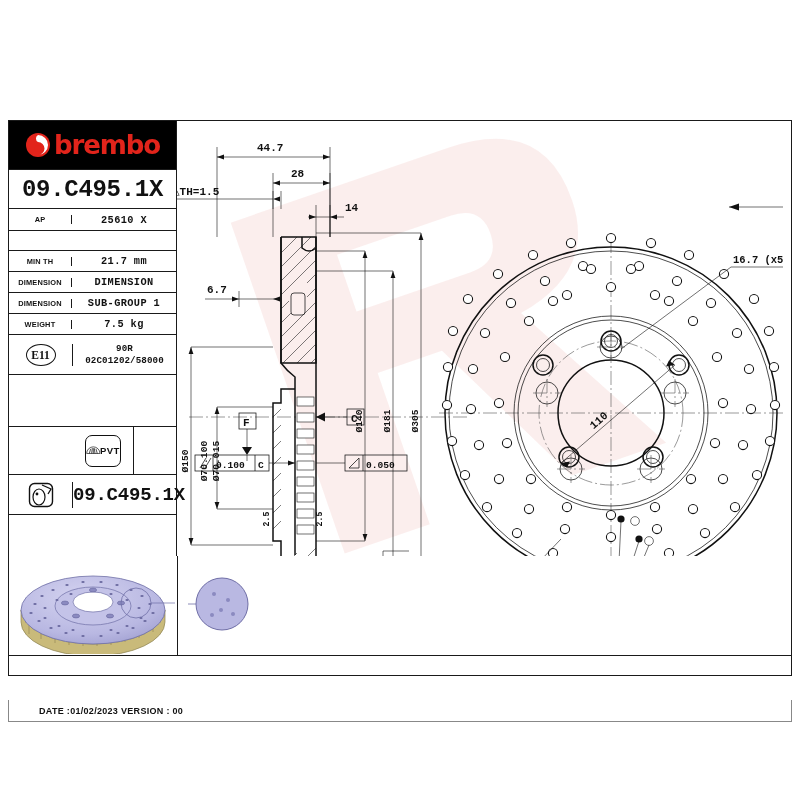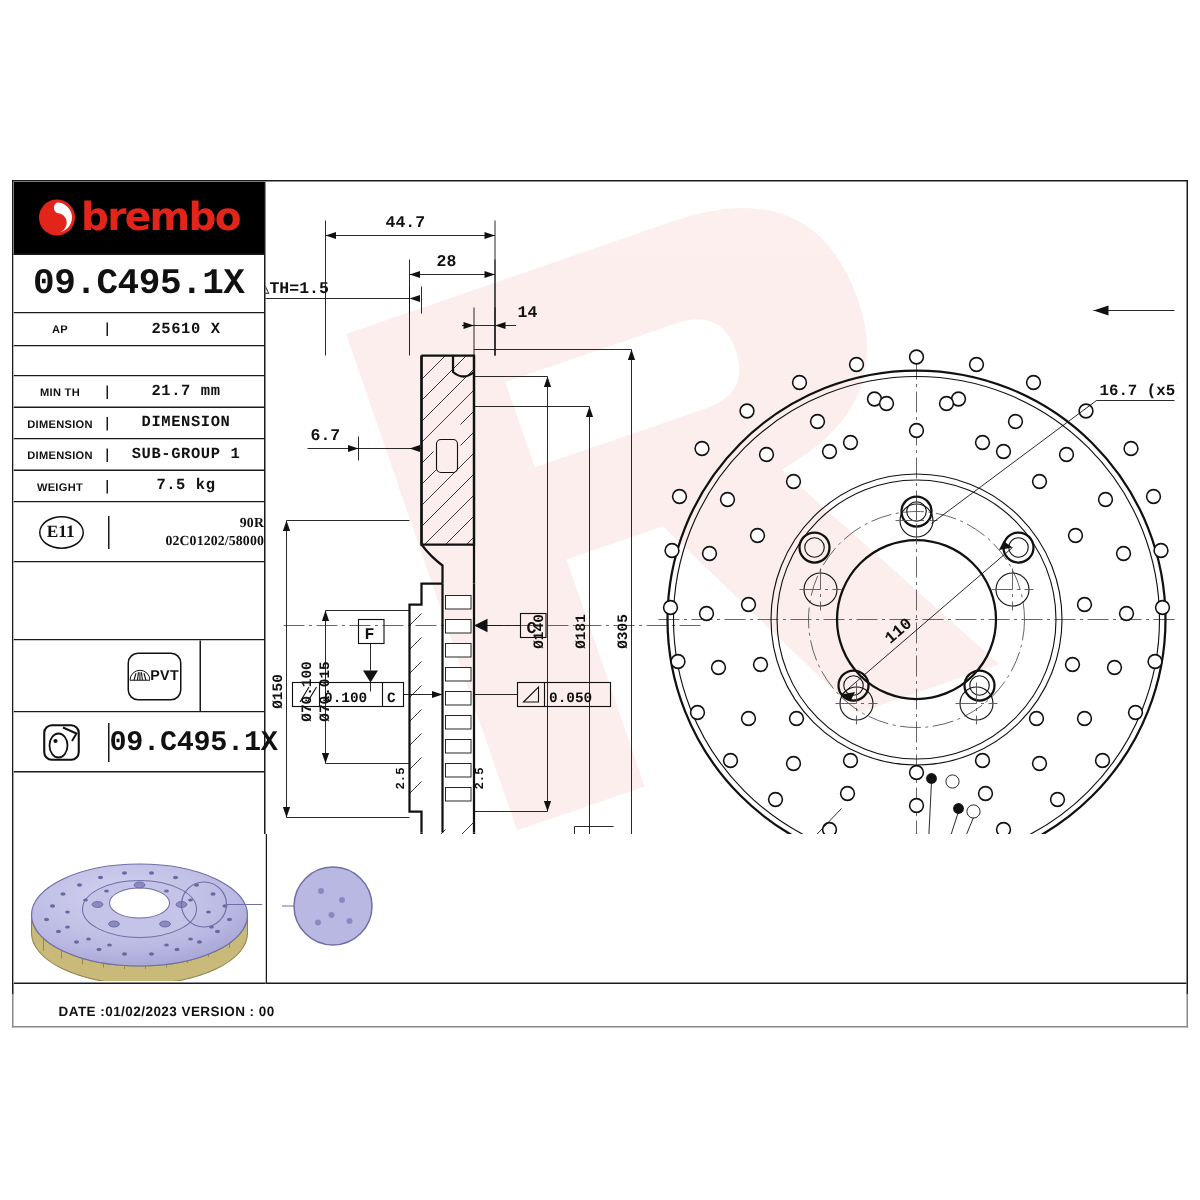--- a/index.html
+++ b/index.html
@@ -34,22 +34,22 @@
   #code-row{height:38px;display:flex;align-items:center;justify-content:center;
             border-bottom:1.5px solid #1a1a1a;background:#fff;}
   #code-text{font-size:24px;font-weight:bold;color:#111;
              font-family:"Liberation Mono",monospace;letter-spacing:-.3px;}
 
   #e11row{height:40px;}
   #e11cell{width:63px;flex:none;display:flex;align-items:center;justify-content:center;}
   #e11circ{width:28px;height:20px;border:1.6px solid #111;border-radius:50%;
            display:flex;align-items:center;justify-content:center;
            font-size:11.5px;font-weight:bold;font-family:"Liberation Serif",serif;color:#111;}
-  #e11val{flex:1;text-align:right;font-size:9.2px;font-weight:bold;color:#111;
-          font-family:Liberation Serif, serif;line-height:1.25;letter-spacing:.1px;}
+  #e11val{flex:1;text-align:center;font-size:9.2px;font-weight:bold;color:#111;
+          font-family:Liberation Mono, monospace;line-height:1.25;letter-spacing:.1px;}
 
   #blank-row{height:52px;}
   #pvt-row{height:48px;}
   #pvt-badge{width:34px;height:30px;border:1.6px solid #111;border-radius:7px;
              display:flex;flex-direction:row;align-items:center;justify-content:center;
              background:#fff;}
   #pvt-badge .pvtg{font-size:9px;line-height:8px;color:#111;}
   #pvt-badge .pvtt{font-size:9.5px;font-weight:bold;letter-spacing:.3px;color:#111;
                    font-family:"Liberation Sans",sans-serif;}
 
@@ -61,21 +61,21 @@
   
   #photo-panel{position:absolute;left:0;top:435px;width:168px;height:100px;
                border-top:0;box-sizing:border-box;z-index:3;background:#fff;
                border-bottom:1.5px solid #1a1a1a;}
   #photo-panel svg{position:absolute;left:2px;top:2px;}
 
   #big-right-panel{position:absolute;left:168px;top:435px;width:616px;height:100px;
                    border-left:1.5px solid #1a1a1a;border-bottom:1.5px solid #1a1a1a;
                    box-sizing:border-box;z-index:1;}
 
-  #datebar{position:absolute;left:8px;top:663px;width:784px;height:22px;
+  #datebar{position:absolute;left:8px;top:700px;width:784px;height:22px;
            border:1.2px solid #888;border-top:none;box-sizing:border-box;background:#fff;
            display:flex;align-items:center;}
   #datetext{font-size:9px;font-weight:bold;color:#111;padding-left:30px;
             font-family:"Liberation Sans",sans-serif;letter-spacing:.3px;}
 
   
   #draw{position:absolute;left:160px;top:0;width:616px;height:435px;z-index:2;}
   #draw svg{display:block;}
   .dim{font-family:"Liberation Mono",monospace;font-size:11px;font-weight:bold;fill:#111;}
   .dimS{font-family:"Liberation Mono",monospace;font-size:9.6px;font-weight:bold;fill:#111;}

